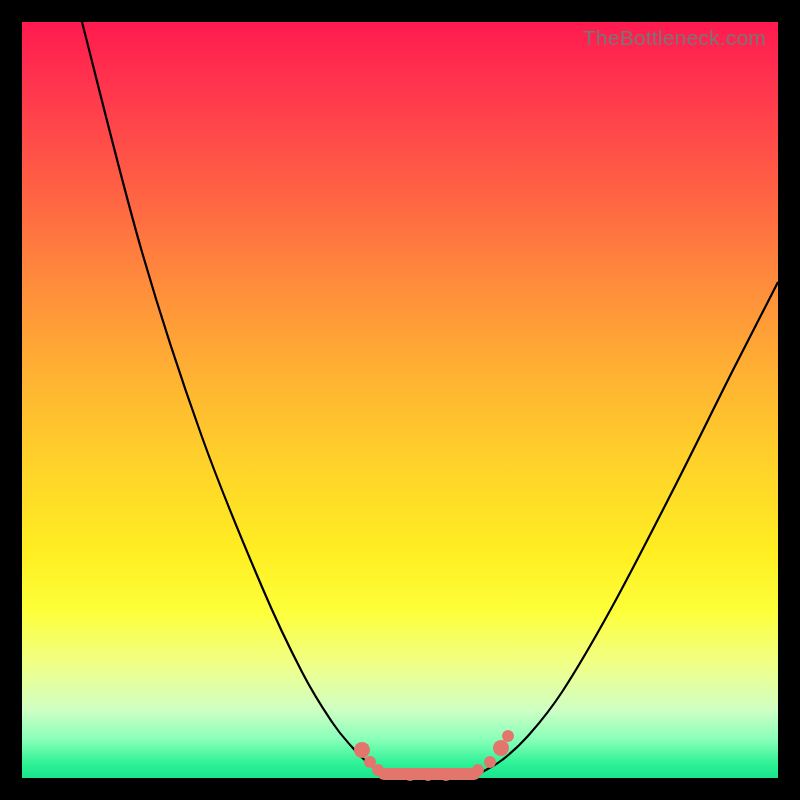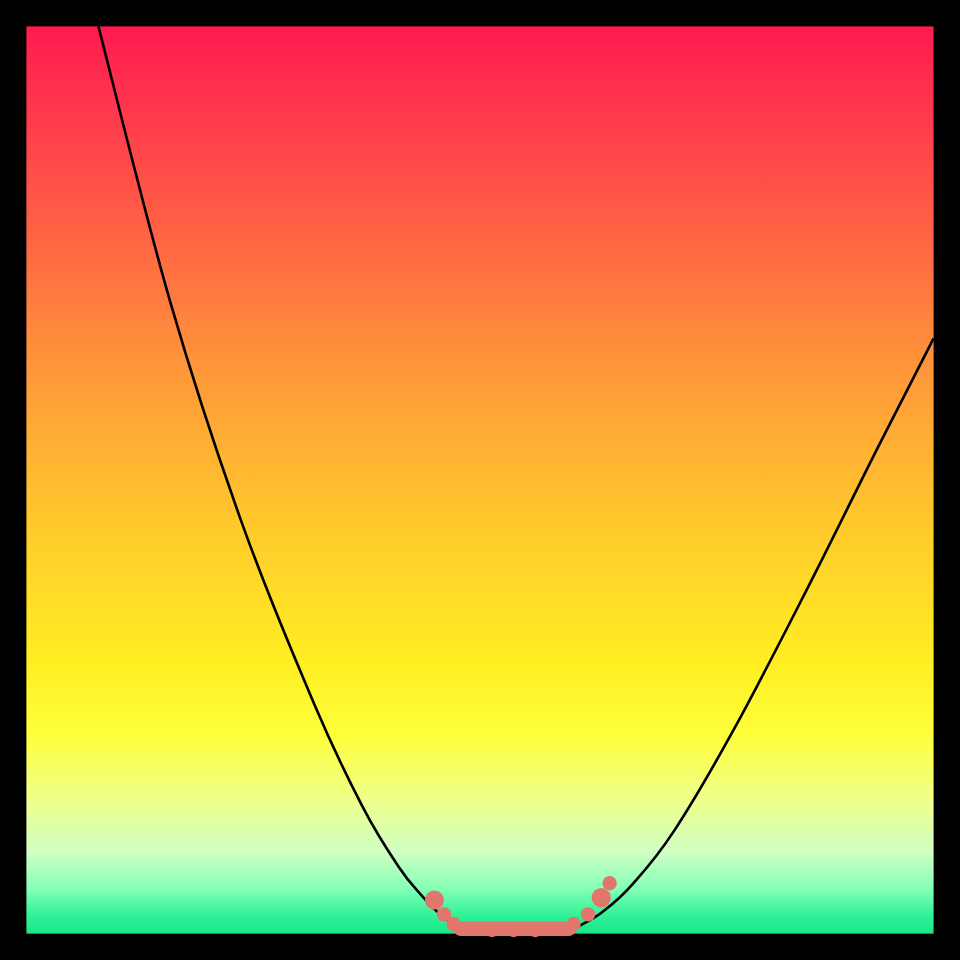--- a/index.html
+++ b/index.html
@@ -65,20 +65,21 @@
     stroke: #e3766c;
     stroke-width: 12;
     stroke-linecap: round;
   }
 </style>
 </head>
 <body>
 
 <div class="frame">
 
+  <div class="watermark">TheBottleneck.com</div>
 
   <svg class="curve" viewBox="0 0 756 756" preserveAspectRatio="none">
 
     <path id="left-branch" class="curve-path" d="M 60 0 C 70.8 41.4, 98.4 155.3, 120 230 C 141.6 304.7, 158.4 354.7, 180 415 C 201.6 475.3, 222 522.7, 240 565 C 258 607.3, 267.4 625.7, 280 650 C 292.6 674.3, 301 686.5, 310 700 C 319 713.5, 323.7 717.8, 330 725 C 336.3 732.2, 339.6 735.5, 345 740 C 350.4 744.5, 357.3 748.2, 360 750"></path>
     <path id="right-branch" class="curve-path" d="M 460 750 C 463.6 747.84, 471.9 744.3, 480 738 C 488.1 731.7, 494.2 727.24, 505 715 C 515.8 702.76, 524.7 693.4, 540 670 C 555.3 646.6, 570.2 621, 590 585 C 609.8 549, 628.4 512.3, 650 470 C 671.6 427.7, 690.92 387.8, 710 350 C 729.08 312.2, 747.72 276.2, 756 260"></path>
     <path id="flat-valley" class="curve-path" d="M 360 750 C 378 750, 442 750, 460 750"></path>
 
     <line id="flat-seg" class="flat-seg" x1="362" y1="752" x2="452" y2="752"></line>
 
     <g id="beads">

